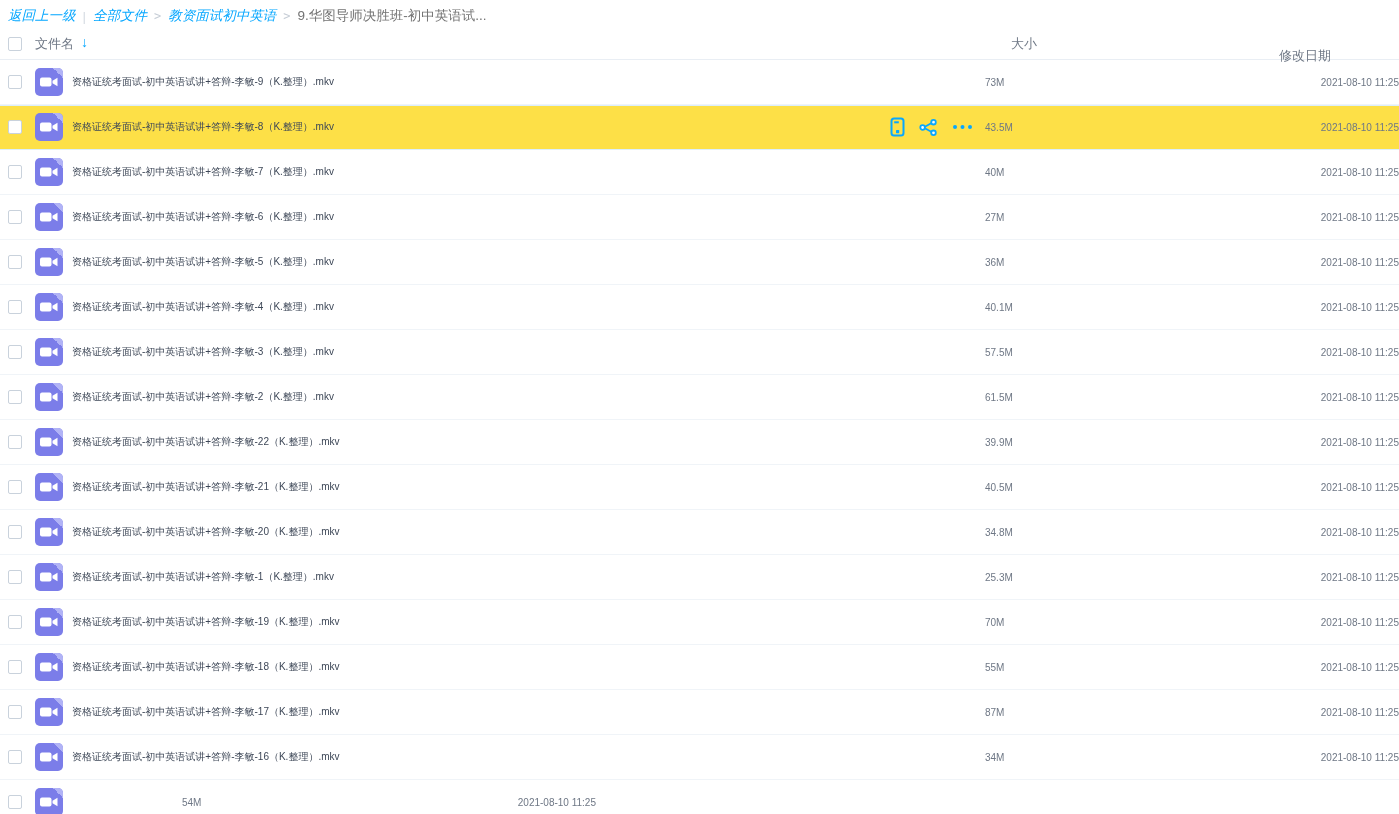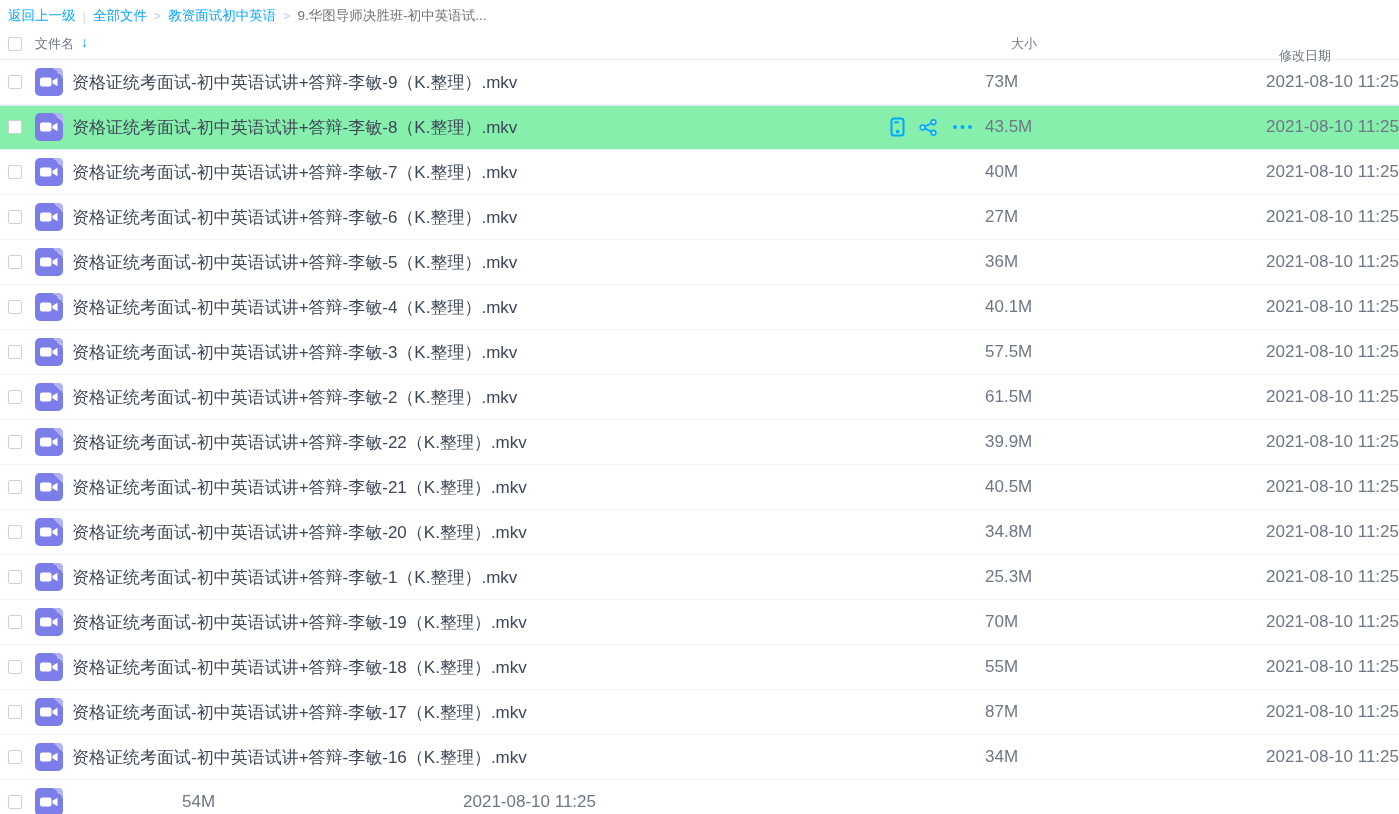--- a/index.html
+++ b/index.html
@@ -2,37 +2,37 @@
 <html><head>
 <meta charset="utf-8">
 <style>
   * { margin:0; padding:0; box-sizing:border-box; }
   html,body { width:1399px; height:814px; overflow:hidden; background:#fff;
     font-family:"Liberation Sans","DejaVu Sans",sans-serif; }
   .app { width:1399px; height:814px; overflow:hidden; }
 
   
   .breadcrumb { display:flex; align-items:center; gap:7px; height:28px; padding:4px 0 0 8px; font-size:13.5px; white-space:nowrap; }
-  .breadcrumb a { color:#06A7FF; text-decoration:none; cursor:pointer; }
+  .breadcrumb a { color:#06A7FF; text-decoration:none; cursor:pointer;font-style:italic; }
   .breadcrumb .sep-bar { color:#D5DBE2; }
   .breadcrumb .sep-gt { color:#C6CDD6; font-family:"DejaVu Sans Mono",monospace; font-size:12px; }
   .breadcrumb .current { color:#737373; }
 
   
   .checkbox { width:14px; height:14px; flex:0 0 14px; border:1px solid #C9D2DC; border-radius:2px; background:#fff; margin-right:13px; cursor:pointer; }
   .header-row { display:flex; align-items:center; height:32px; padding-left:8px; border-bottom:1px solid #E9EEF4; font-size:13px; color:#6F7886; }
   .h-name { flex:1; display:flex; align-items:flex-start; gap:7px; }
   .h-name .label { cursor:pointer; }
   .sort { color:#06A7FF; font-weight:bold; font-size:14px; cursor:pointer; line-height:1; }
   .h-size { width:78px; text-align:center; }
   .h-date { width:336px; text-align:right; padding-right:68px;margin-top:24px; }
 
   
-  .row { display:flex; align-items:center; height:45px; padding-left:8px; border-bottom:1px solid #F0F4F8; font-size:17px; cursor:pointer; }
-  .row.hovered { background:#86efac; border-bottom-color:#DCEFFB; box-shadow:inset 0 1px 0 #DCEFFB; }
+  .row { display:flex; align-items:center; height:45px; padding-left:8px; border-bottom:1px solid #F0F4F8; font-size:10px; cursor:pointer; }
+  .row.hovered { background:#fde047; border-bottom-color:#DCEFFB; box-shadow:inset 0 1px 0 #DCEFFB; }
   .file-icon { position:relative; width:28px; height:28px; flex:0 0 28px; margin-right:9px; background:#7B7DE9; border-radius:5px; overflow:hidden; }
   .file-icon .fold { position:absolute; top:0; right:0; width:10px; height:10px;
      background:linear-gradient(to bottom left,#B1B3F6 50%,rgba(177,179,246,0) 50%); }
   .f-name { flex:1; color:#3D4757; overflow:hidden; white-space:nowrap; text-overflow:ellipsis; }
   .row-actions { width:110px; flex:0 0 110px; display:flex; align-items:center; justify-content:flex-end; gap:14px; padding-right:12px; visibility:hidden; }
   .row.hovered .row-actions, .row:hover .row-actions { visibility:visible; }
   .icon-btn { border:none; background:transparent; padding:0; display:flex; align-items:center; cursor:pointer; }
   .f-size { width:78px; flex:0 0 78px; text-align:left; color:#6E7785; }
   .f-date { width:336px; flex:0 0 336px; text-align:right; color:#6E7785; }
 </style>

